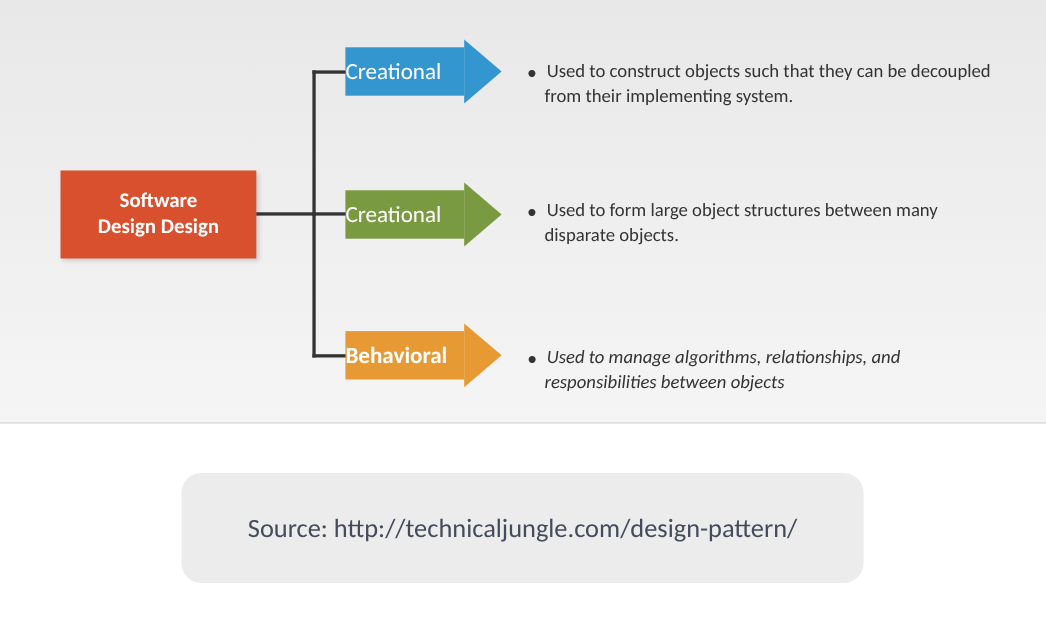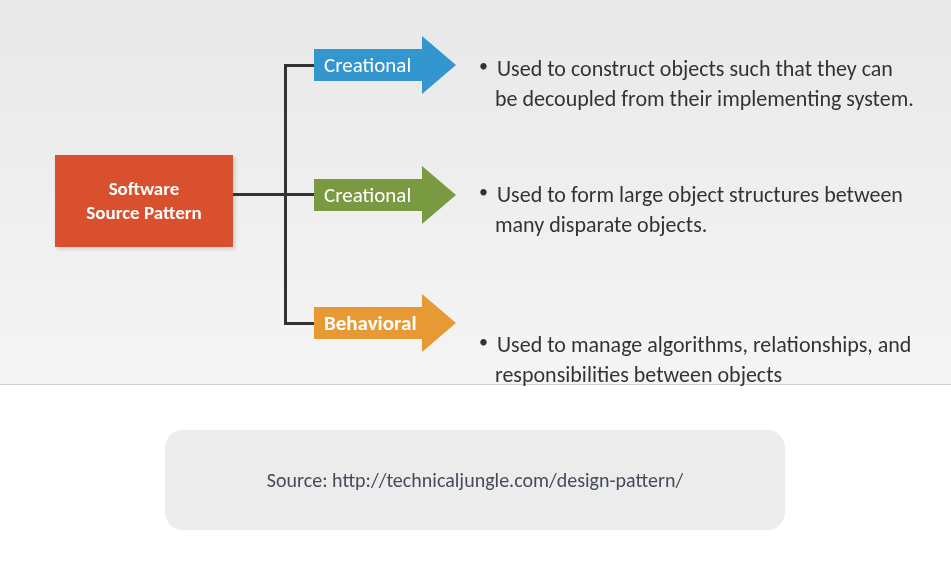--- a/index.html
+++ b/index.html
@@ -15,21 +15,21 @@
     width: 100%;
     height: 385px;
     background: linear-gradient(to bottom, #e8e8e8 0%, #f5f5f5 100%);
     border-bottom: 1px solid #d0d0d0;
   }
   .root-box {
     position: absolute;
     left: 55px;
     top: 155px;
     width: 178px;
-    height: 92px;
+    height: 80px;
     background: #d9502e;
     color: #fff;
     font-weight: 600;
     font-size: 19px;
     text-align: center;
     display: flex;
     flex-direction: column;
     justify-content: center;
     line-height: 1.25;
     box-shadow: 2px 2px 4px rgba(0,0,0,0.15);
@@ -57,27 +57,27 @@
   .arrow {
     position: absolute;
     left: 314px;
     width: 150px;
     height: 58px;
     display: flex;
     align-items: center;
   }
   .arrow-shaft {
     position: relative;
-    height: 32px;
+    height: 44px;
     width: 108px;
     display: flex;
     align-items: center;
     color: #fff;
     font-size: 21px;
-    padding-left: 10px;
+    padding-left: 0;
     overflow: visible;
   }
   .arrow-head {
     width: 0; height: 0;
     border-top: 29px solid transparent;
     border-bottom: 29px solid transparent;
     border-left-width: 34px;
     border-left-style: solid;
   }
   .arrow-1 { top: 36px; }
@@ -87,62 +87,62 @@
   .head-1  { border-left-color: #3496cf; }
   .shaft-2 { background: #7a9a41; }
   .head-2  { border-left-color: #7a9a41; }
   .shaft-3 { background: #e79a34; }
   .head-3  { border-left-color: #e79a34; }
 
   .desc {
     position: absolute;
     left: 495px;
     width: 420px;
-    font-size: 22px;
+    font-size: 17px;
     color: #333;
     line-height: 1.35;
   }
   .desc::before {
     content: "•";
     position: absolute;
     left: -16px;
     top: 0;
     font-size: 18px;
     color: #333;
   }
   .bullet-text { padding-left: 2px; }
   .desc-1 { top: 54px; }
   .desc-2 { top: 180px; }
-  .desc-3 { top: 330px; }
+  .desc-3 { top: 314px; font-style: italic; }
 
   .caption-area {
     position: absolute;
     top: 430px;
     left: 165px;
     width: 620px;
     height: 100px;
     background: #ececec;
     border-radius: 18px;
     display: flex;
     align-items: center;
     justify-content: center;
   }
   .caption-text {
     color: #444b5a;
-    font-size: 20px;
+    font-size: 24px;
   }
 </style>
 </head>
 <body>
 
 <div class="diagram-area">
 
   <div class="root-box">
     <span>Software</span>
-    <span>Source Pattern</span>
+    <span>Design Design</span>
   </div>
 
   <div class="connector trunk"></div>
   <div class="connector spine"></div>
   <div class="connector branch-1"></div>
   <div class="connector branch-2"></div>
   <div class="connector branch-3"></div>
 
   <div class="arrow arrow-1">
     <div class="arrow-shaft shaft-1">Creational</div>

